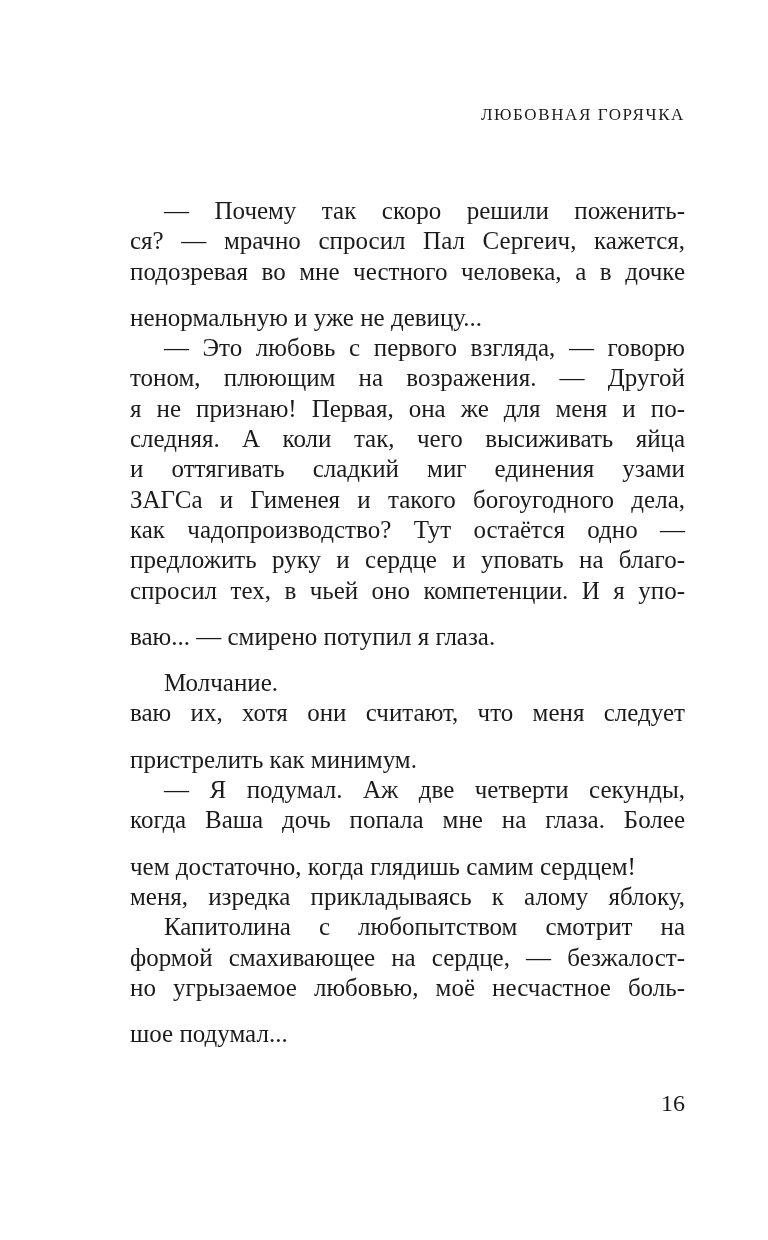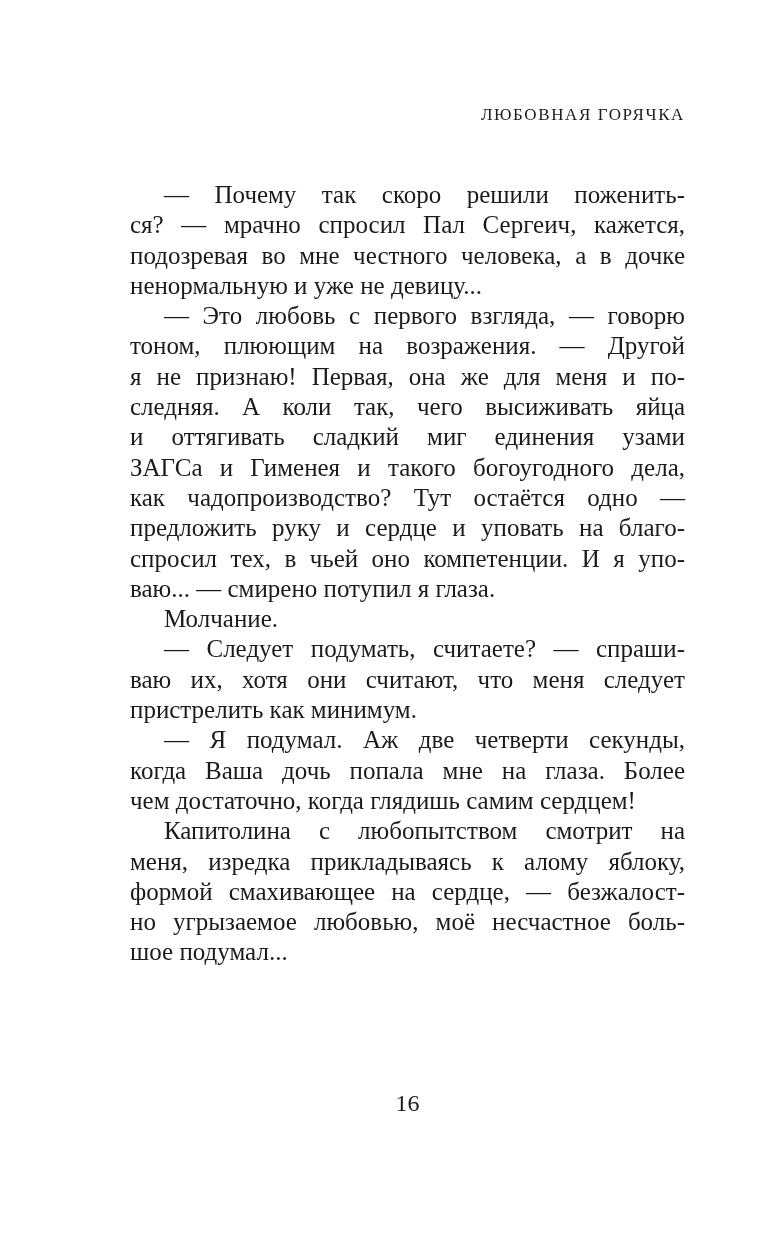--- a/index.html
+++ b/index.html
@@ -22,45 +22,46 @@
     left: 130px;
     width: 555px;
     text-align: right;
     font-size: 17px;
     letter-spacing: 1.6px;
     line-height: 20px;
     color: var(--ink, #1b1b1b);
   }
   .body-text {
     position: absolute;
-    top: 180px;
+    top: 196px;
     left: 130px;
     width: 555px;
     font-size: 25px;
     line-height: 30.3px;
     color: var(--ink, #1b1b1b);
   }
   .para { margin: 0; padding: 0; }
   .line {
     text-align: justify;
     text-align-last: justify;
   }
   .line.lastln {
     text-align: left;
     text-align-last: left;
+    margin-top: 16px;
   }
   .line.first {
     text-indent: 34px;
   }
   .page-number {
     position: absolute;
     top: 1089px;
     left: 130px;
     width: 555px;
-    text-align: center;
+    text-align: right;
     font-size: 24px;
     line-height: 28px;
     color: var(--ink, #1b1b1b);
   }
 </style>
 </head>
 <body>
 
 <div class="page">
   <div class="running-head">ЛЮБОВНАЯ ГОРЯЧКА</div>
@@ -83,32 +84,31 @@
         <div class="line">ЗАГСа и Гименея и такого богоугодного дела,</div>
         <div class="line">как чадопроизводство? Тут остаётся одно —</div>
         <div class="line">предложить руку и сердце и уповать на благо-</div>
         <div class="line">спросил тех, в чьей оно компетенции. И я упо-</div>
         <div class="line lastln">ваю... — смирено потупил я глаза.</div>
       </div>
       <div class="para">
         <div class="line first lastln">Молчание.</div>
       </div>
       <div class="para">
-        <div class="line first">— Следует подумать, считаете? — спраши-</div>
         <div class="line">ваю их, хотя они считают, что меня следует</div>
         <div class="line lastln">пристрелить как минимум.</div>
       </div>
       <div class="para">
         <div class="line first">— Я подумал. Аж две четверти секунды,</div>
         <div class="line">когда Ваша дочь попала мне на глаза. Более</div>
         <div class="line lastln">чем достаточно, когда глядишь самим сердцем!</div>
       </div>
       <div class="para">
+        <div class="line">меня, изредка прикладываясь к алому яблоку,</div>
         <div class="line first">Капитолина с любопытством смотрит на</div>
-        <div class="line">меня, изредка прикладываясь к алому яблоку,</div>
         <div class="line">формой смахивающее на сердце, — безжалост-</div>
         <div class="line">но угрызаемое любовью, моё несчастное боль-</div>
         <div class="line lastln">шое подумал...</div>
       </div>
     </div>
 
   <div class="page-number">16</div>
 </div>
 
 </body></html>

